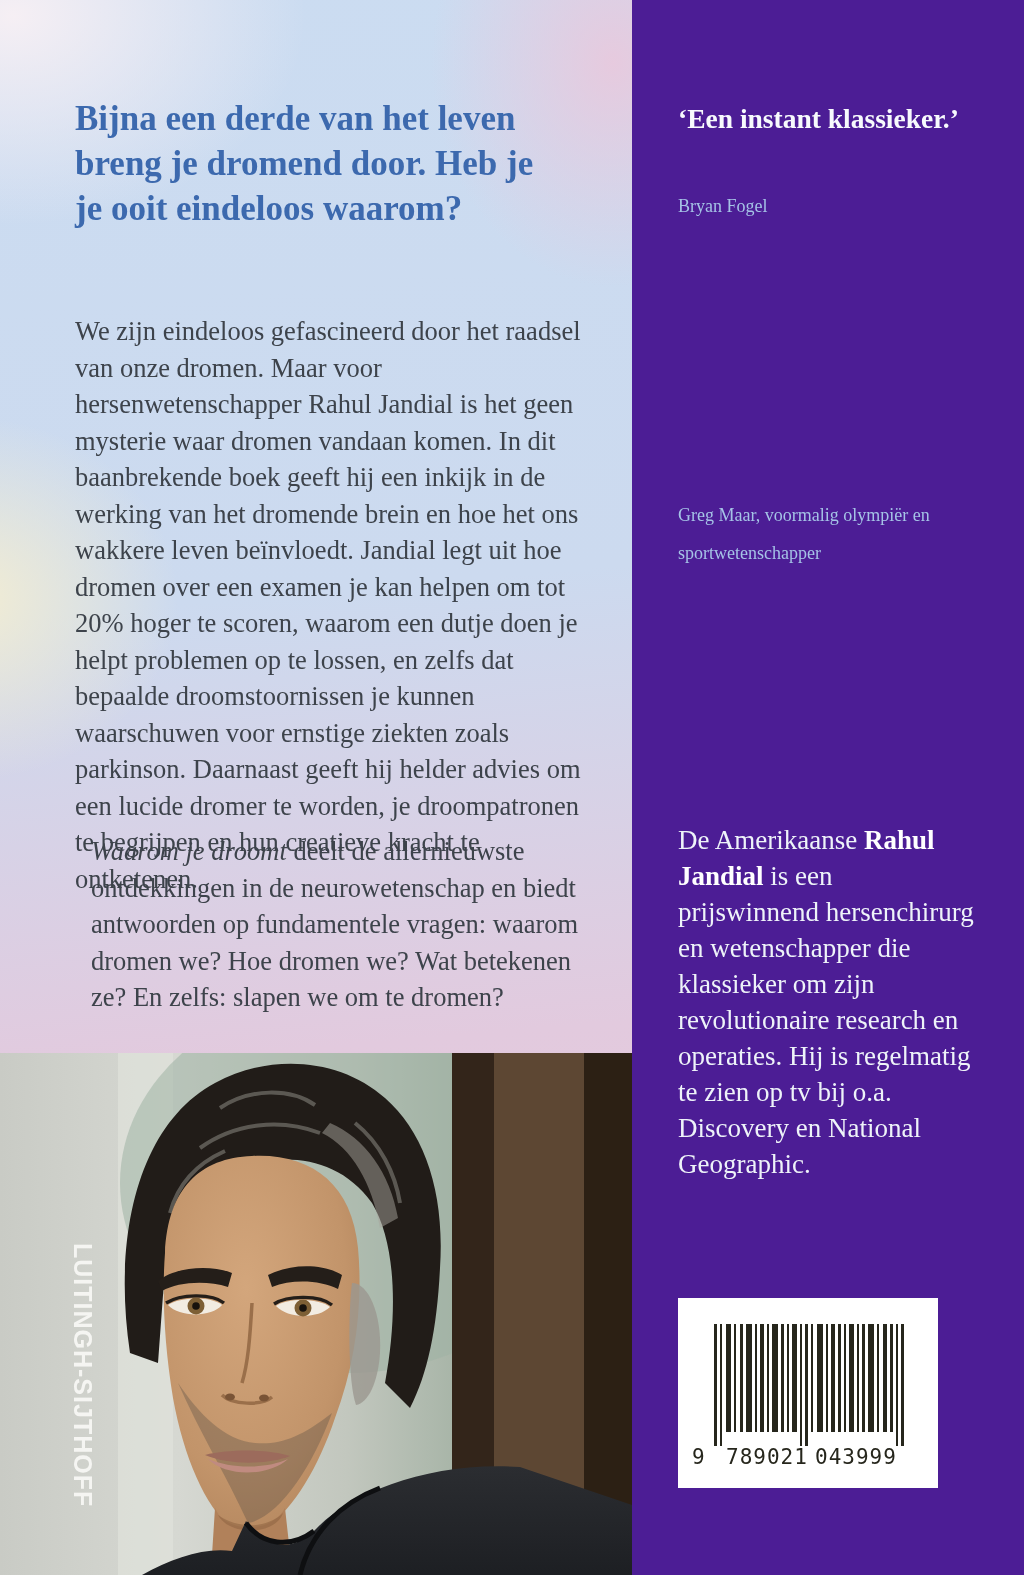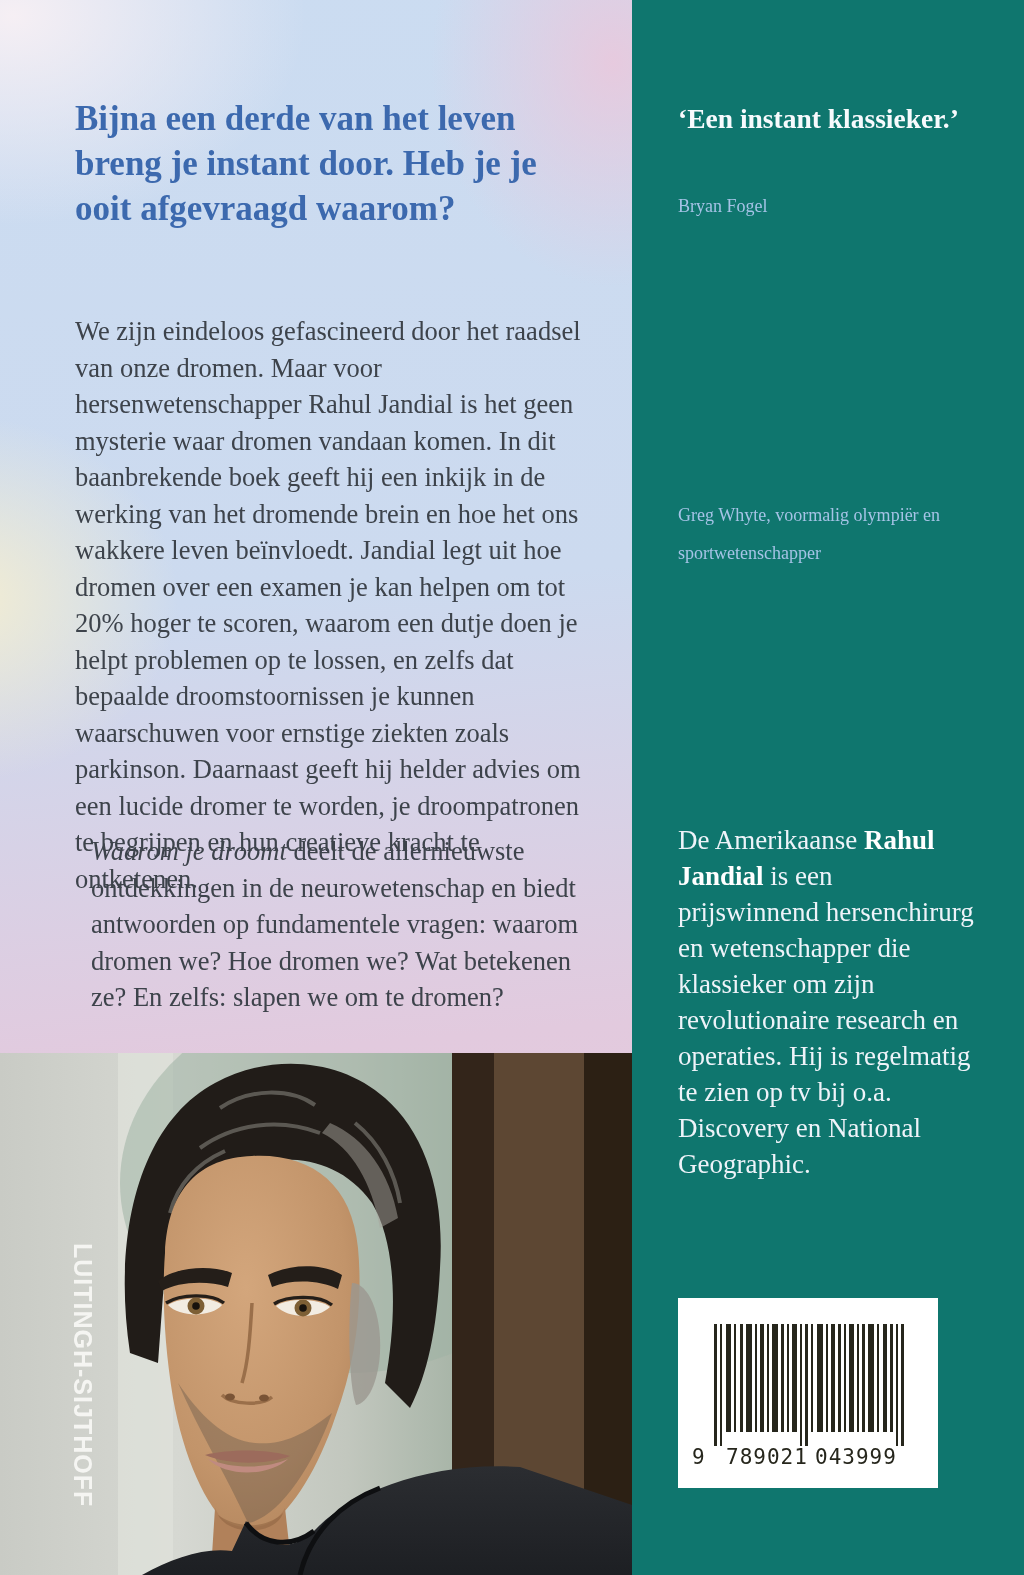--- a/index.html
+++ b/index.html
@@ -30,41 +30,41 @@
 
   
   .spine {
     position:absolute; left:68px; top:1243px; height:290px;
     writing-mode:vertical-rl; text-orientation:mixed;
     font-family:"Liberation Sans","DejaVu Sans",sans-serif;
     font-weight:bold; font-size:25px; letter-spacing:1px; color:#f5f5f2;
   }
 
   
-  .right-panel { position:absolute; left:632px; top:0; width:392px; height:1575px; background:#0f766e; }
+  .right-panel { position:absolute; left:632px; top:0; width:392px; height:1575px; background:#4c1d95; }
   .rp-block { position:absolute; left:46px; width:312px; }
   .quote { font-size:27.5px; line-height:38.5px; font-weight:bold; color:#f7fafd; }
   .attr  { font-size:18px; line-height:38px; color:#a5c3e6;margin-top:48px; }
   .q1 { top:100px; } .q2 { top:228px; } .q3 { top:448px; }
   .bio { top:822px; width:300px; font-size:27px; line-height:36px; color:#eef3f9; }
   .bio b { color:#ffffff; }
 
   .barcode-box {
     position:absolute; left:46px; top:1298px; width:260px; height:190px;
     background:#ffffff;
   }
   .barcode-box svg { display:block; }
 </style>
 </head>
 <body>
 
 <div class="cover">
 
   <div class="left-panel">
-    <div class="headline">Bijna een derde van het leven breng je instant door. Heb je je ooit afgevraagd waarom?</div>
+    <div class="headline">Bijna een derde van het leven breng je dromend door. Heb je je ooit eindeloos waarom?</div>
     <div class="blurb blurb-1">We zijn eindeloos gefascineerd door het raadsel van onze dromen. Maar voor hersenwetenschapper Rahul Jandial is het geen mysterie waar dromen vandaan komen. In dit baanbrekende boek geeft hij een inkijk in de werking van het dromende brein en hoe het ons wakkere leven beïnvloedt. Jandial legt uit hoe dromen over een examen je kan helpen om tot 20% hoger te scoren, waarom een dutje doen je helpt problemen op te lossen, en zelfs dat bepaalde droomstoornissen je kunnen waarschuwen voor ernstige ziekten zoals parkinson. Daarnaast geeft hij helder advies om een lucide dromer te worden, je droompatronen te begrijpen en hun creatieve kracht te ontketenen.</div>
     <div class="blurb blurb-2"><em>Waarom je droomt</em><span> deelt de allernieuwste ontdekkingen in de neurowetenschap en biedt antwoorden op fundamentele vragen: waarom dromen we? Hoe dromen we? Wat betekenen ze? En zelfs: slapen we om te dromen?</span></div>
   </div>
 
   <div class="photo">
     <svg width="632" height="522" viewBox="0 0 632 522">
       <defs>
         <linearGradient id="wall" x1="0" y1="0" x2="1" y2="0">
           <stop offset="0" stop-color="#c9cbc5"></stop>
           <stop offset="0.28" stop-color="#d6d8d2"></stop>
@@ -137,21 +137,21 @@
 
   <div class="right-panel">
 
     <div class="rp-block q1">
       <div class="quote">‘Een instant klassieker.’</div>
       <div class="attr">Bryan Fogel</div>
     </div>
 
 
     <div class="rp-block q3">
-      <div class="attr">Greg Whyte, voormalig olympiër en sportwetenschapper</div>
+      <div class="attr">Greg Maar, voormalig olympiër en sportwetenschapper</div>
     </div>
 
     <div class="rp-block bio"><span>De Amerikaanse </span><b>Rahul Jandial</b><span> is een prijswinnend hersenchirurg en wetenschapper die klassieker om zijn revolutionaire research en operaties. Hij is regelmatig te zien op tv bij o.a. Discovery en National Geographic.</span></div>
 
     <div class="barcode-box">
       <svg width="260" height="190" viewBox="0 0 260 190">
         <g fill="#26261c">
           <rect x="36" y="26" width="3" height="122"></rect>
             <rect x="42" y="26" width="2" height="122"></rect>
           <rect x="48" y="26" width="5" height="108"></rect>

